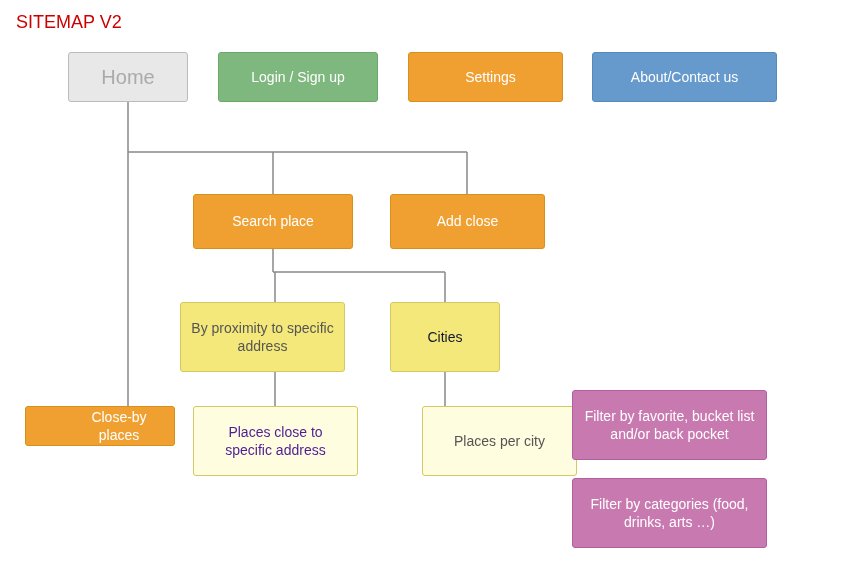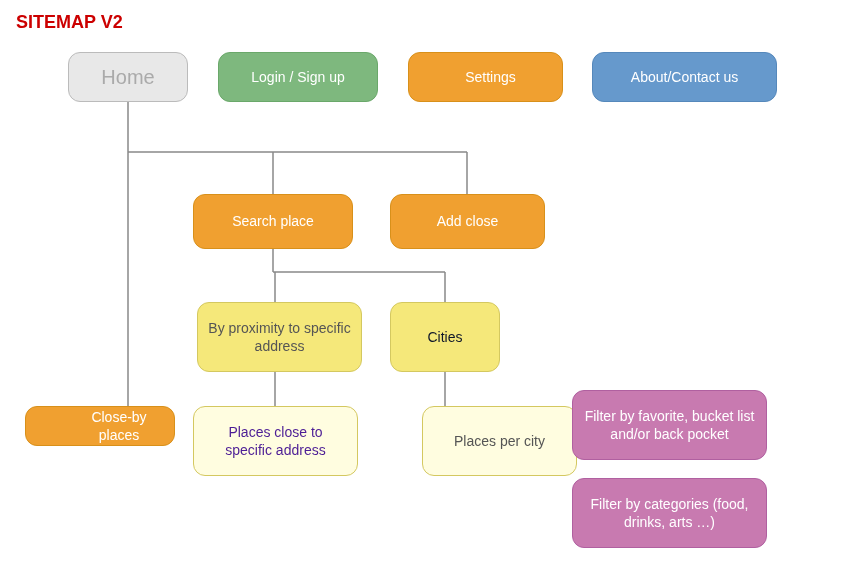--- a/index.html
+++ b/index.html
@@ -10,27 +10,27 @@
       width: 863px;
       height: 585px;
       overflow: hidden;
       position: relative;
     }
     .page-title {
       position: absolute;
       top: 12px;
       left: 16px;
       font-size: 18px;
-      font-weight: bold;
+      font-weight: normal;
       color: #cc0000;
     }
     
     .node {
       position: absolute;
-      border-radius: 12px;
+      border-radius: 3px;
       display: flex;
       align-items: center;
       justify-content: center;
       text-align: center;
       padding: 6px 10px;
       line-height: 1.3;
     }
     
     svg.connectors {
       position: absolute;
@@ -77,19 +77,19 @@
 </svg>
 
 <div class="page-title">SITEMAP V2</div>
 
 <div class="node" style="left: 68px; top: 52px; width: 120px; height: 50px; background-color: rgb(232, 232, 232); color: rgb(170, 170, 170); border: 1.5px solid rgb(187, 187, 187); font-size: 20px;">Home</div>
 <div class="node" style="left: 218px; top: 52px; width: 160px; height: 50px; background-color: rgb(126, 184, 126); color: rgb(255, 255, 255); border: 1.5px solid rgb(106, 168, 106); font-size: 14px;">Login / Sign up</div>
 <div class="node" style="left: 408px; top: 52px; width: 155px; height: 50px; background-color: rgb(240, 160, 48); color: rgb(255, 255, 255); border: 1.5px solid rgb(216, 144, 26); font-size: 14px; padding-left: 20px;">Settings</div>
 <div class="node" style="left: 592px; top: 52px; width: 185px; height: 50px; background-color: rgb(102, 153, 204); color: rgb(255, 255, 255); border: 1.5px solid rgb(85, 136, 187); font-size: 14px;">About/Contact us</div>
 <div class="node" style="left: 193px; top: 194px; width: 160px; height: 55px; background-color: rgb(240, 160, 48); color: rgb(255, 255, 255); border: 1.5px solid rgb(216, 144, 26); font-size: 14px;">Search place</div>
 <div class="node" style="left: 390px; top: 194px; width: 155px; height: 55px; background-color: rgb(240, 160, 48); color: rgb(255, 255, 255); border: 1.5px solid rgb(216, 144, 26); font-size: 14px;">Add close</div>
-<div class="node" style="left: 197px; top: 302px; width: 165px; height: 70px; background-color: rgb(245, 232, 122); color: rgb(85, 85, 85); border: 1.5px solid rgb(212, 200, 96); font-size: 14px;">By proximity to specific address</div>
+<div class="node" style="left: 180px; top: 302px; width: 165px; height: 70px; background-color: rgb(245, 232, 122); color: rgb(85, 85, 85); border: 1.5px solid rgb(212, 200, 96); font-size: 14px;">By proximity to specific address</div>
 <div class="node" style="left: 390px; top: 302px; width: 110px; height: 70px; background-color: rgb(245, 232, 122); color: #0f172a; border: 1.5px solid rgb(212, 200, 96); font-size: 14px;">Cities</div>
 <div class="node" style="left: 25px; top: 406px; width: 150px; height: 40px; background-color: rgb(240, 160, 48); color: rgb(255, 255, 255); border: 1.5px solid rgb(216, 144, 26); font-size: 14px; padding-left: 48px;">Close-by places</div>
 <div class="node" style="left: 193px; top: 406px; width: 165px; height: 70px; background-color: rgb(255, 253, 224); color: #4c1d95; border: 1.5px solid rgb(212, 200, 96); font-size: 14px;">Places close to specific address</div>
 <div class="node" style="left: 390px; top: 406px; width: 155px; height: 70px; background-color: rgb(255, 253, 224); color: rgb(85, 85, 85); border: 1.5px solid rgb(212, 200, 96); font-size: 14px; margin-left: 32px;">Places per city</div>
 <div class="node" style="left: 572px; top: 390px; width: 195px; height: 70px; background-color: rgb(200, 122, 176); color: rgb(255, 255, 255); border: 1.5px solid rgb(176, 96, 160); font-size: 14px;">Filter by favorite, bucket list and/or back pocket</div>
 <div class="node" style="left: 572px; top: 478px; width: 195px; height: 70px; background-color: rgb(200, 122, 176); color: rgb(255, 255, 255); border: 1.5px solid rgb(176, 96, 160); font-size: 14px;">Filter by categories (food, drinks, arts …)</div>
 
 </body></html>

